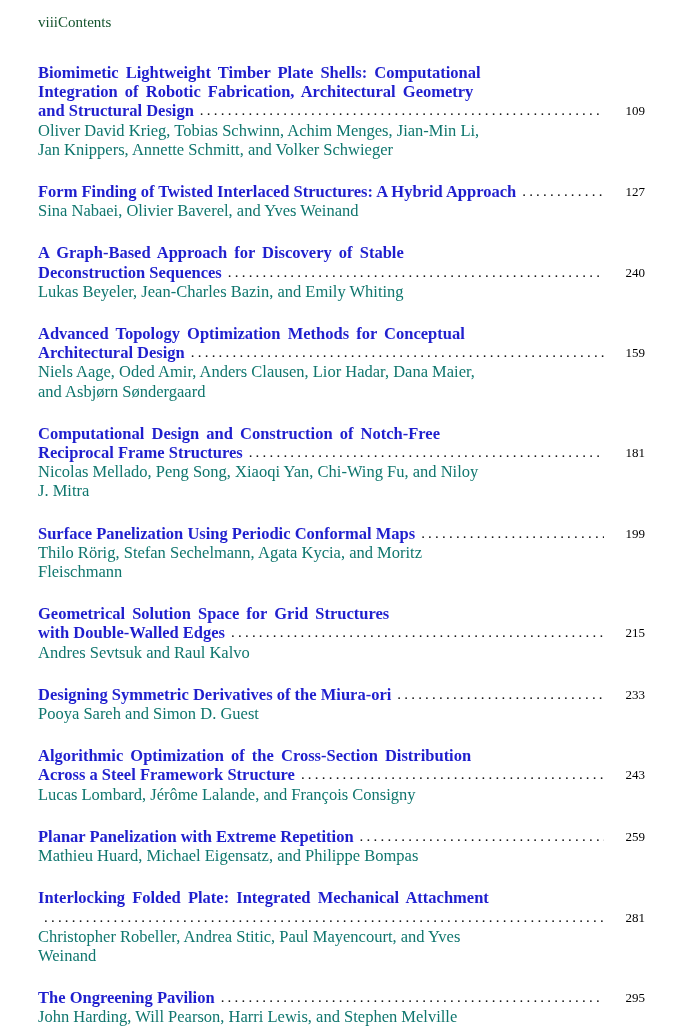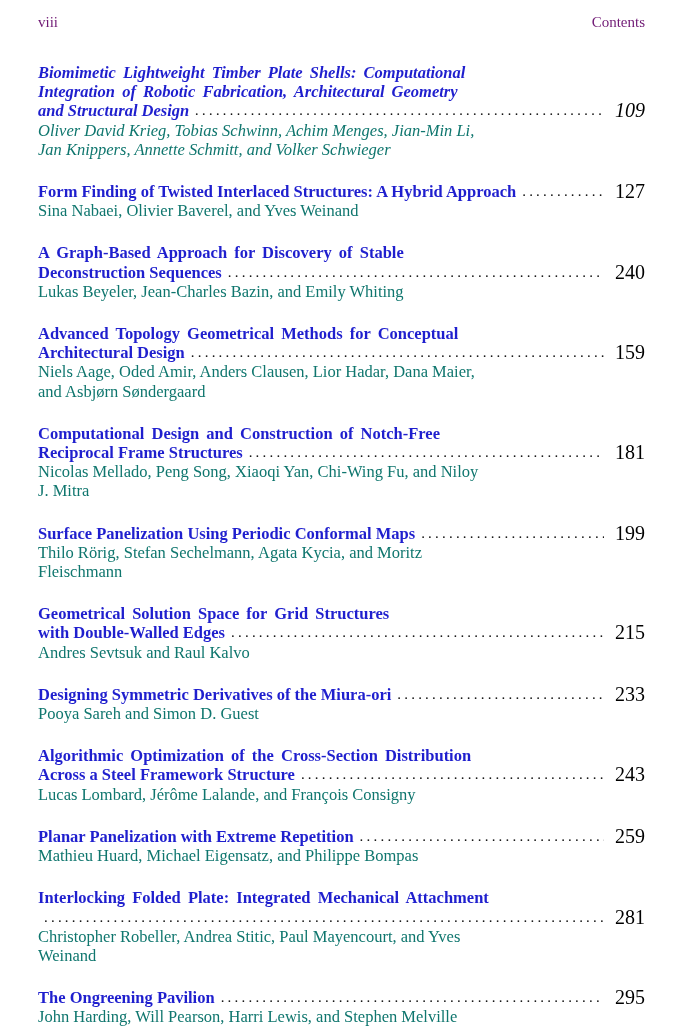--- a/index.html
+++ b/index.html
@@ -8,28 +8,28 @@
     width: 676px;
     height: 1026px;
     box-sizing: border-box;
     background: #ffffff;
     padding: 14px 31px 0 38px;
     font-family: "Liberation Serif", "DejaVu Serif", serif;
     overflow: hidden;
   }
   .header {
     display: flex;
-    justify-content: space-between;
+    justify-content: flex-start;
     align-items: baseline;
     font-size: 15px;
-    color: #701a75;
+    color: #14532d;
     margin-bottom: 32px;
   }
   .entry { margin-top: 23px; }
-  .entry:first-child { margin-top: 1px; font-style: italic; }
+  .entry:first-child { margin-top: 1px; }
   .tline {
     color: #1f1fce;
     font-weight: bold;
     font-size: 16.5px;
     line-height: 19.2px;
     word-spacing: 3px;
     white-space: nowrap;
   }
   .lastline {
     display: flex;
@@ -51,21 +51,21 @@
     font-size: 15px;
     letter-spacing: 3.2px;
     padding-left: 6px;
     min-width: 0;
   }
   .leader::after {
     content: "....................................................................................................";
   }
   .pnum {
     color: #000000;
-    font-size: 20px;
+    font-size: 13px;
     min-width: 30px;
     padding-left: 11px;
     text-align: right;
     flex-shrink: 0;
   }
   .aline {
     color: #0f766e;
     font-size: 16.5px;
     line-height: 19.2px;
     white-space: nowrap;
@@ -118,21 +118,21 @@
             <span class="pnum">240</span>
           </div>
         </div>
     <div>
           <div class="aline">Lukas Beyeler, Jean-Charles Bazin, and Emily Whiting</div>
         </div>
   </div>
 
   <div class="entry">
     <div>
-          <div class="tline">Advanced Topology Geometrical Methods for Conceptual</div>
+          <div class="tline">Advanced Topology Optimization Methods for Conceptual</div>
           <div class="lastline">
             <span class="tlast">Architectural Design</span>
             <span class="leader"></span>
             <span class="pnum">159</span>
           </div>
         </div>
     <div>
           <div class="aline">Niels Aage, Oded Amir, Anders Clausen, Lior Hadar, Dana Maier,</div>
           <div class="aline">and Asbjørn Søndergaard</div>
         </div>

